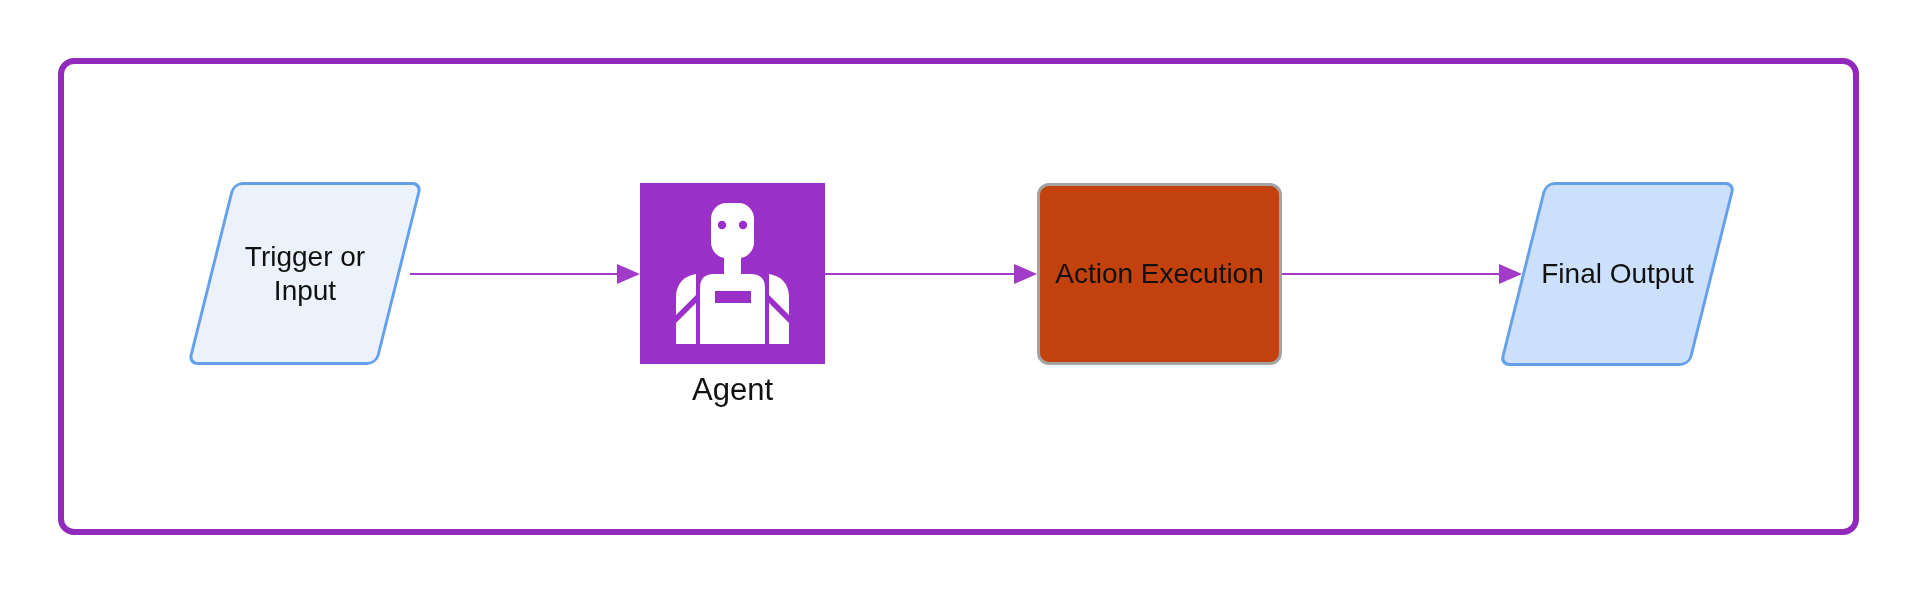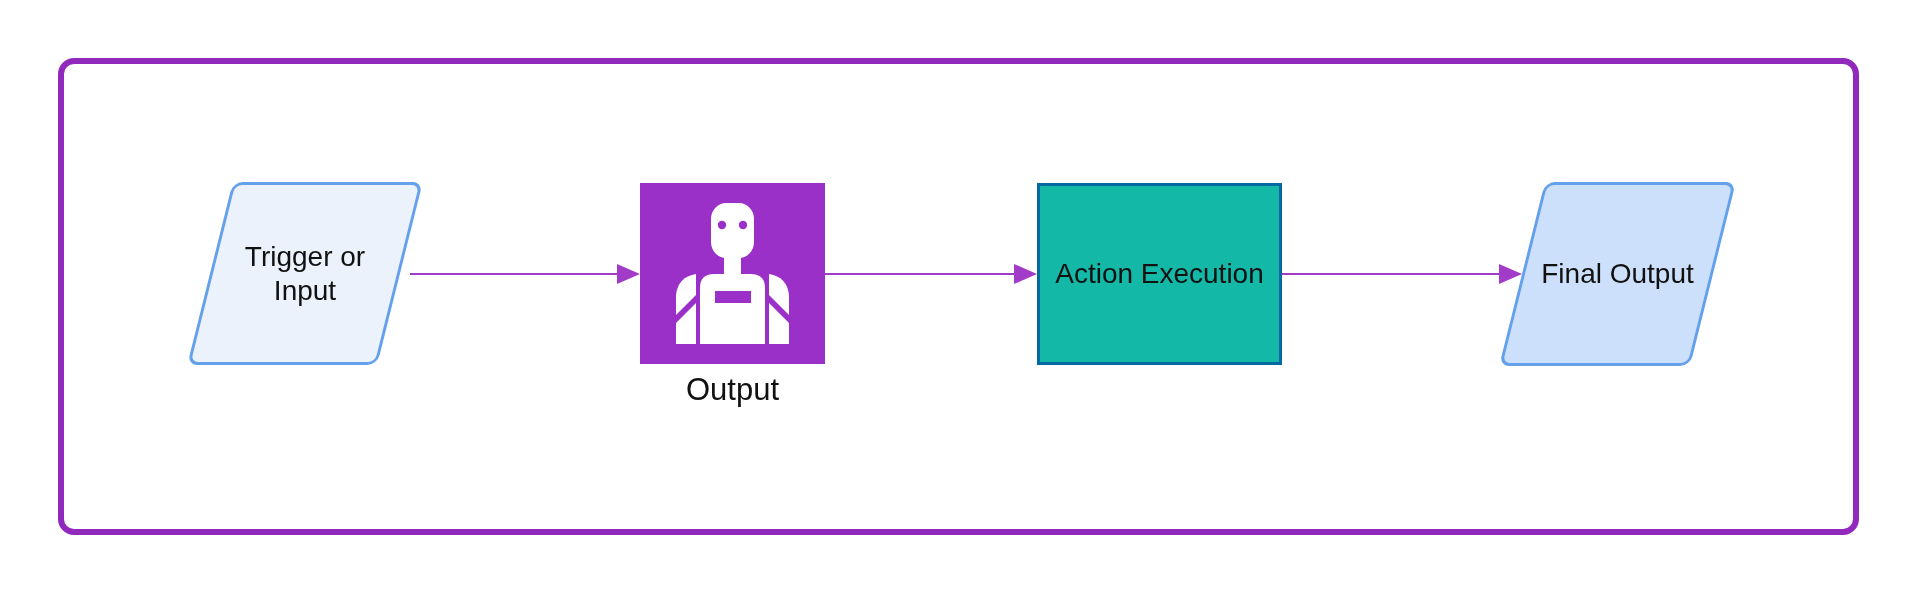--- a/index.html
+++ b/index.html
@@ -55,23 +55,23 @@
     position:absolute;
     left:615px;top:372px;width:235px;
     text-align:center;
     font-size:31px;
     color:#111111;
   }
   
   .action-box{
     position:absolute;
     left:1037px;top:183px;width:245px;height:182px;
-    background:#14b8a6;
-    border:3px solid #0369a1;
-    border-radius:0;
+    background:#c2410c;
+    border:3px solid #a3a3a3;
+    border-radius:12px;
     box-sizing:border-box;
   }
   
   .arrow-line{
     position:absolute;top:273px;height:2px;
     background:#A33BC9;
   }
   .arrow-head{
     position:absolute;top:264px;
     width:0;height:0;
@@ -118,21 +118,21 @@
     </g>
     <g fill="#9B30C9">
 
       <circle cx="82" cy="42" r="4.2"></circle>
       <circle cx="103" cy="42" r="4.2"></circle>
 
       <rect x="75" y="108" width="36" height="12"></rect>
     </g>
   </svg>
 </div>
-<div class="agent-caption">Output</div>
+<div class="agent-caption">Agent</div>
 
 <div class="arrow-line line-2"></div>
 <div class="arrow-head head-2"></div>
 
 <div class="action-box">
   <div class="node-label">
     <span>Action Execution</span>
   </div>
 </div>
 

